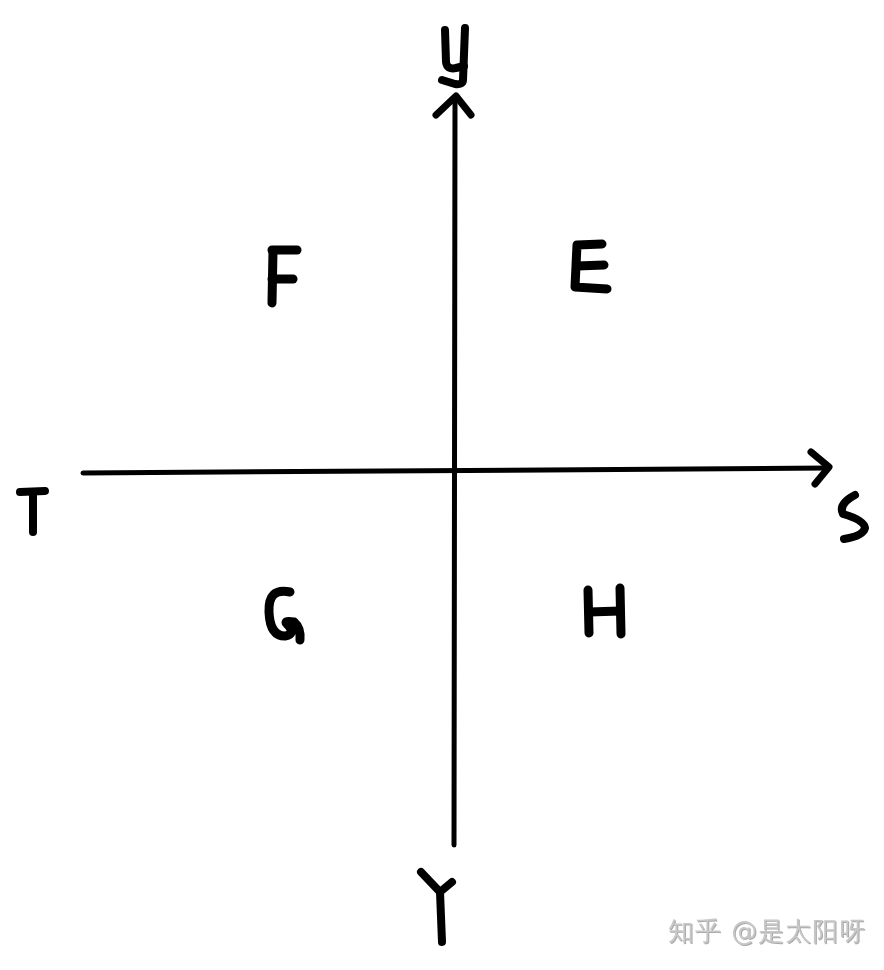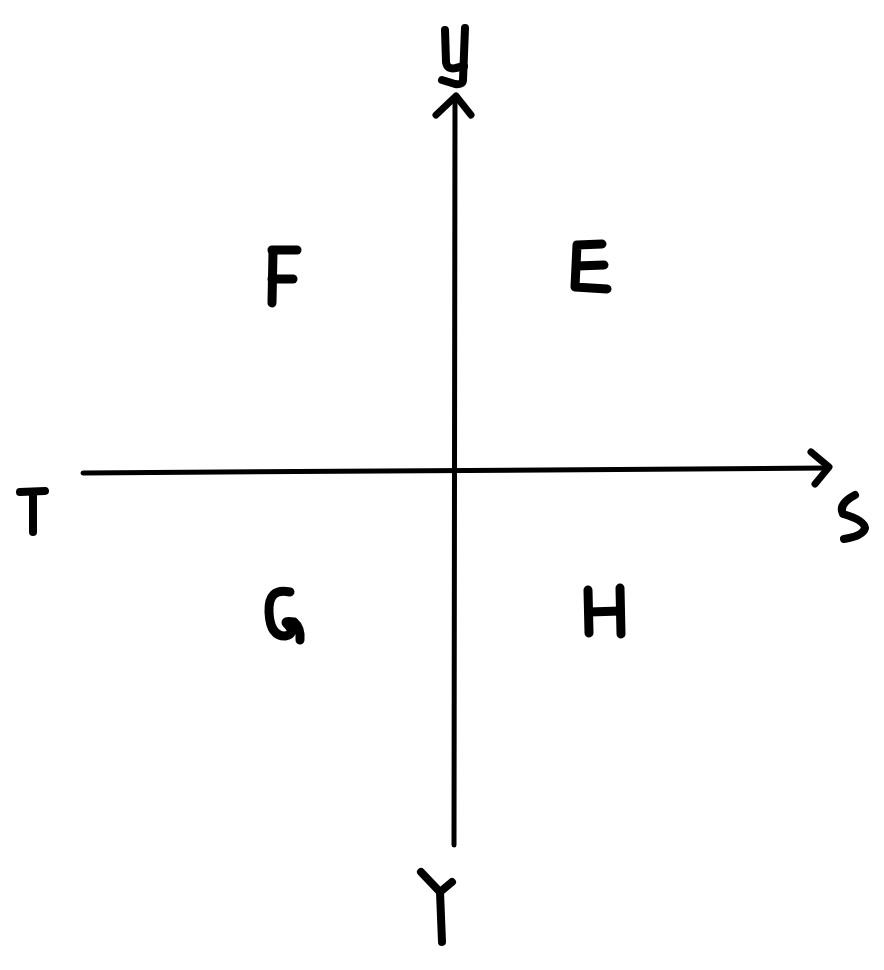--- a/index.html
+++ b/index.html
@@ -64,13 +64,14 @@
       <path d="M290 592 Q268 587 269 612 Q270 636 285 636 Q296 634 288 625 Q282 620 294 622 Q301 628 300 640"></path>
     </g>
 
     <g stroke="#000" stroke-width="9" stroke-linecap="round" stroke-linejoin="round" fill="none">
       <path d="M588 590 L589 633"></path>
       <path d="M620 588 L621 634"></path>
       <path d="M589 612 L620 611"></path>
     </g>
   </svg>
 
+  <div class="watermark">知乎 @是太阳呀</div>
 </div>
 
 </body></html>

